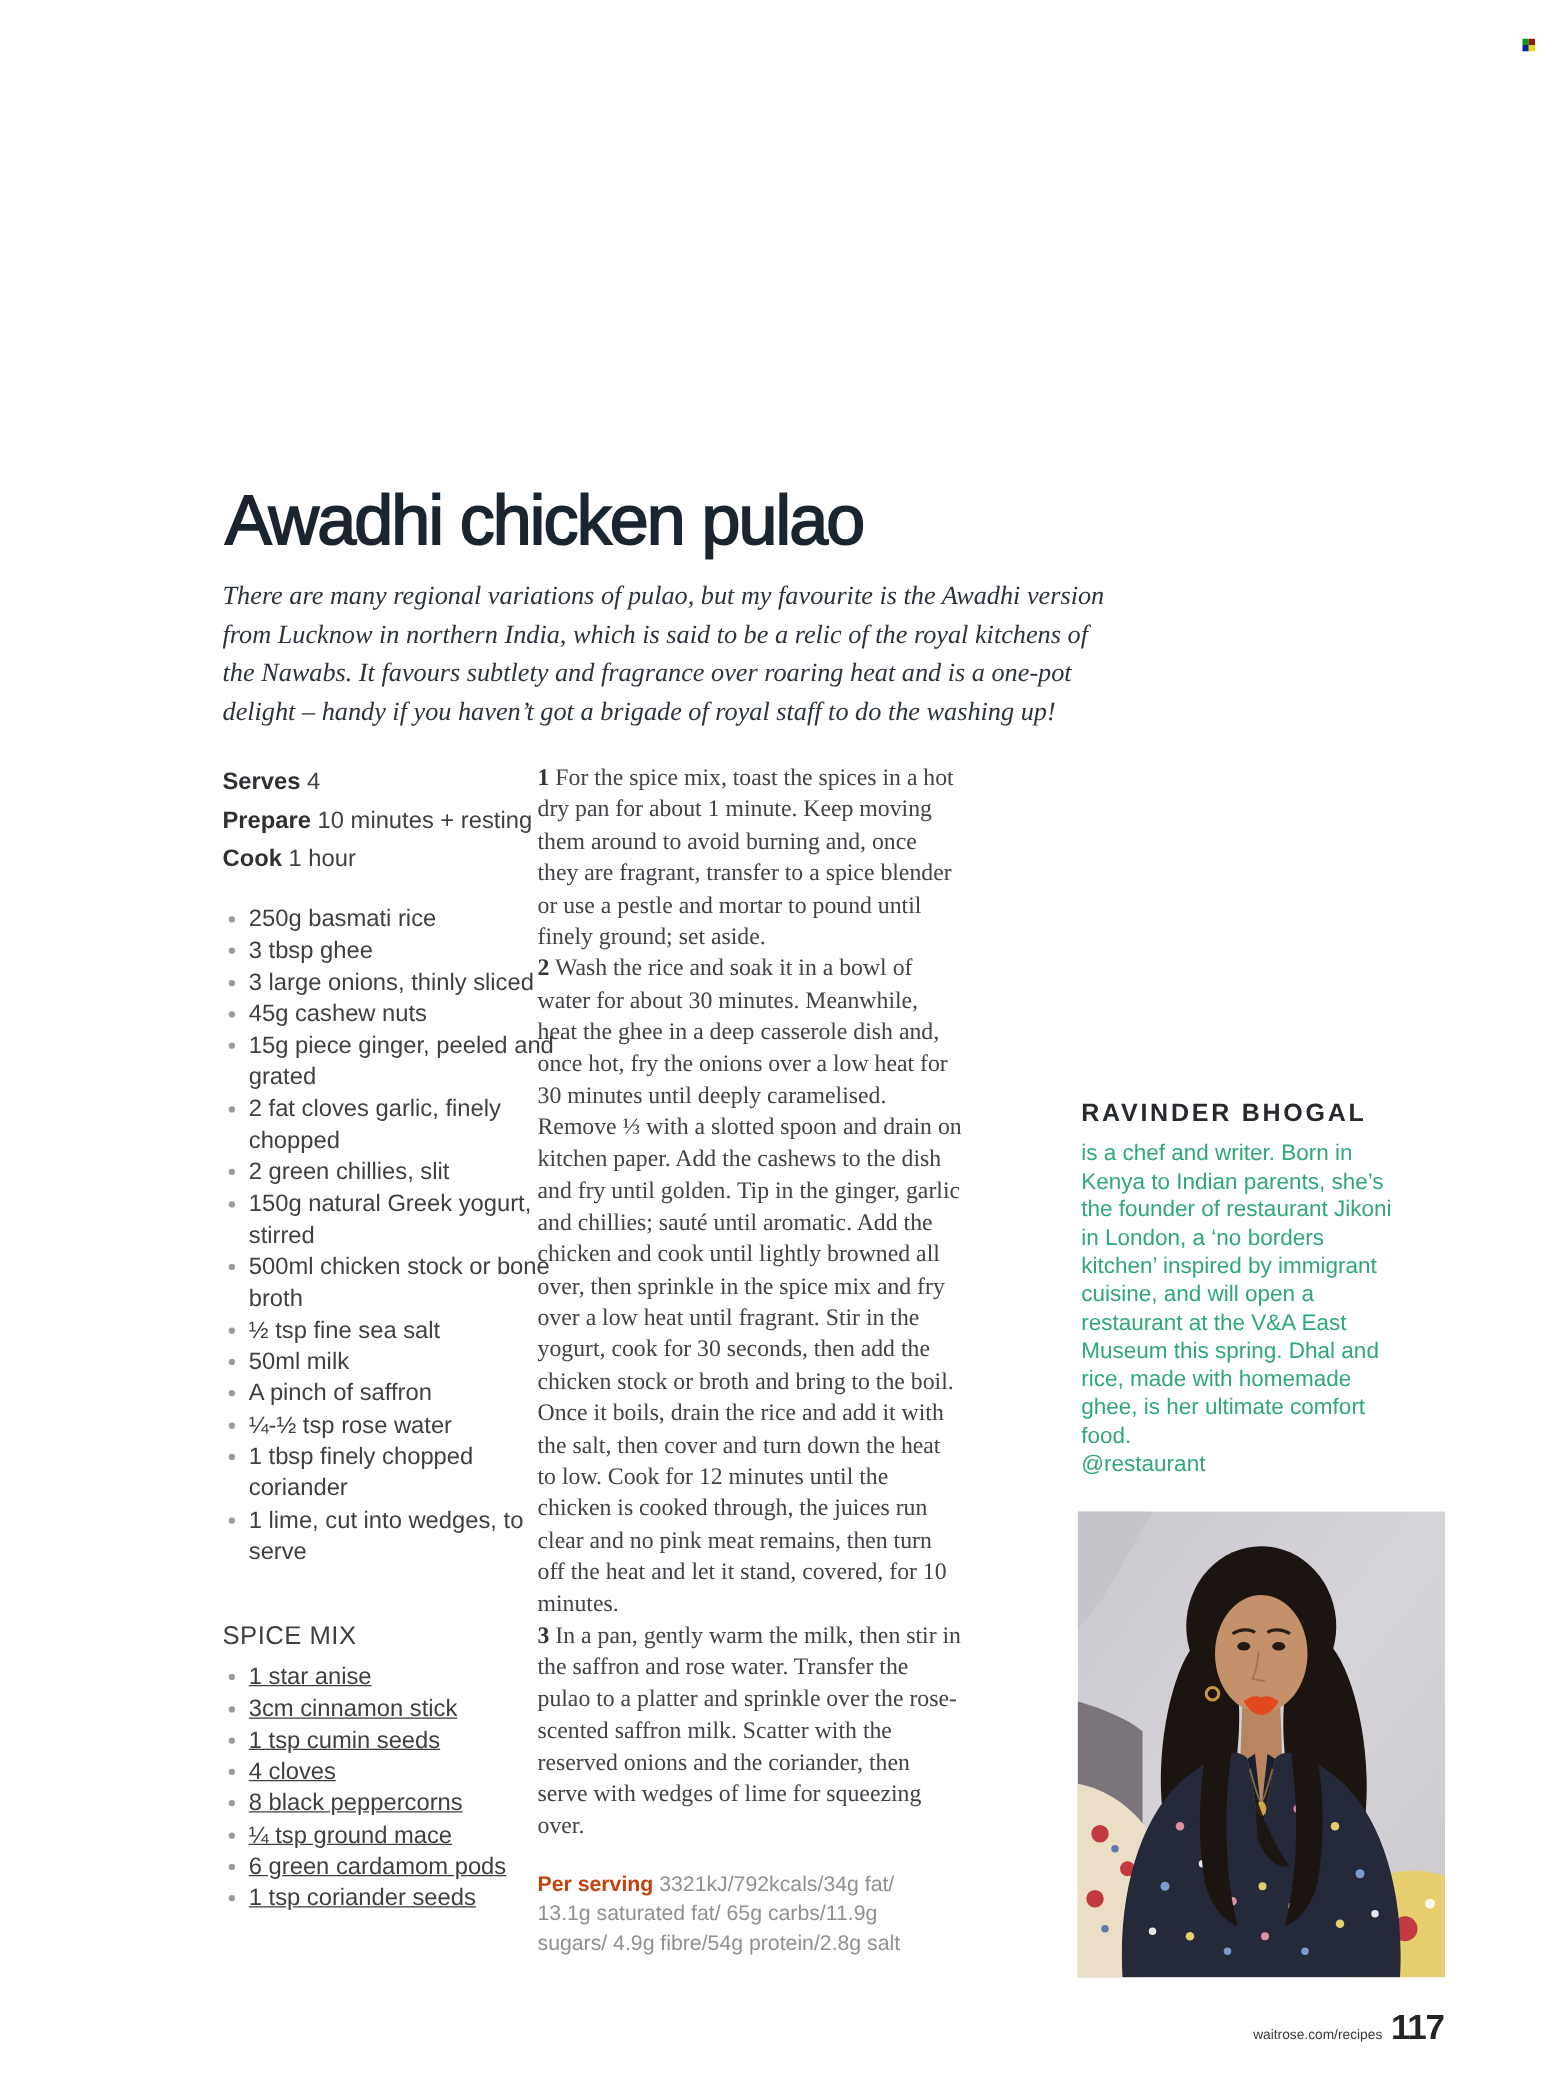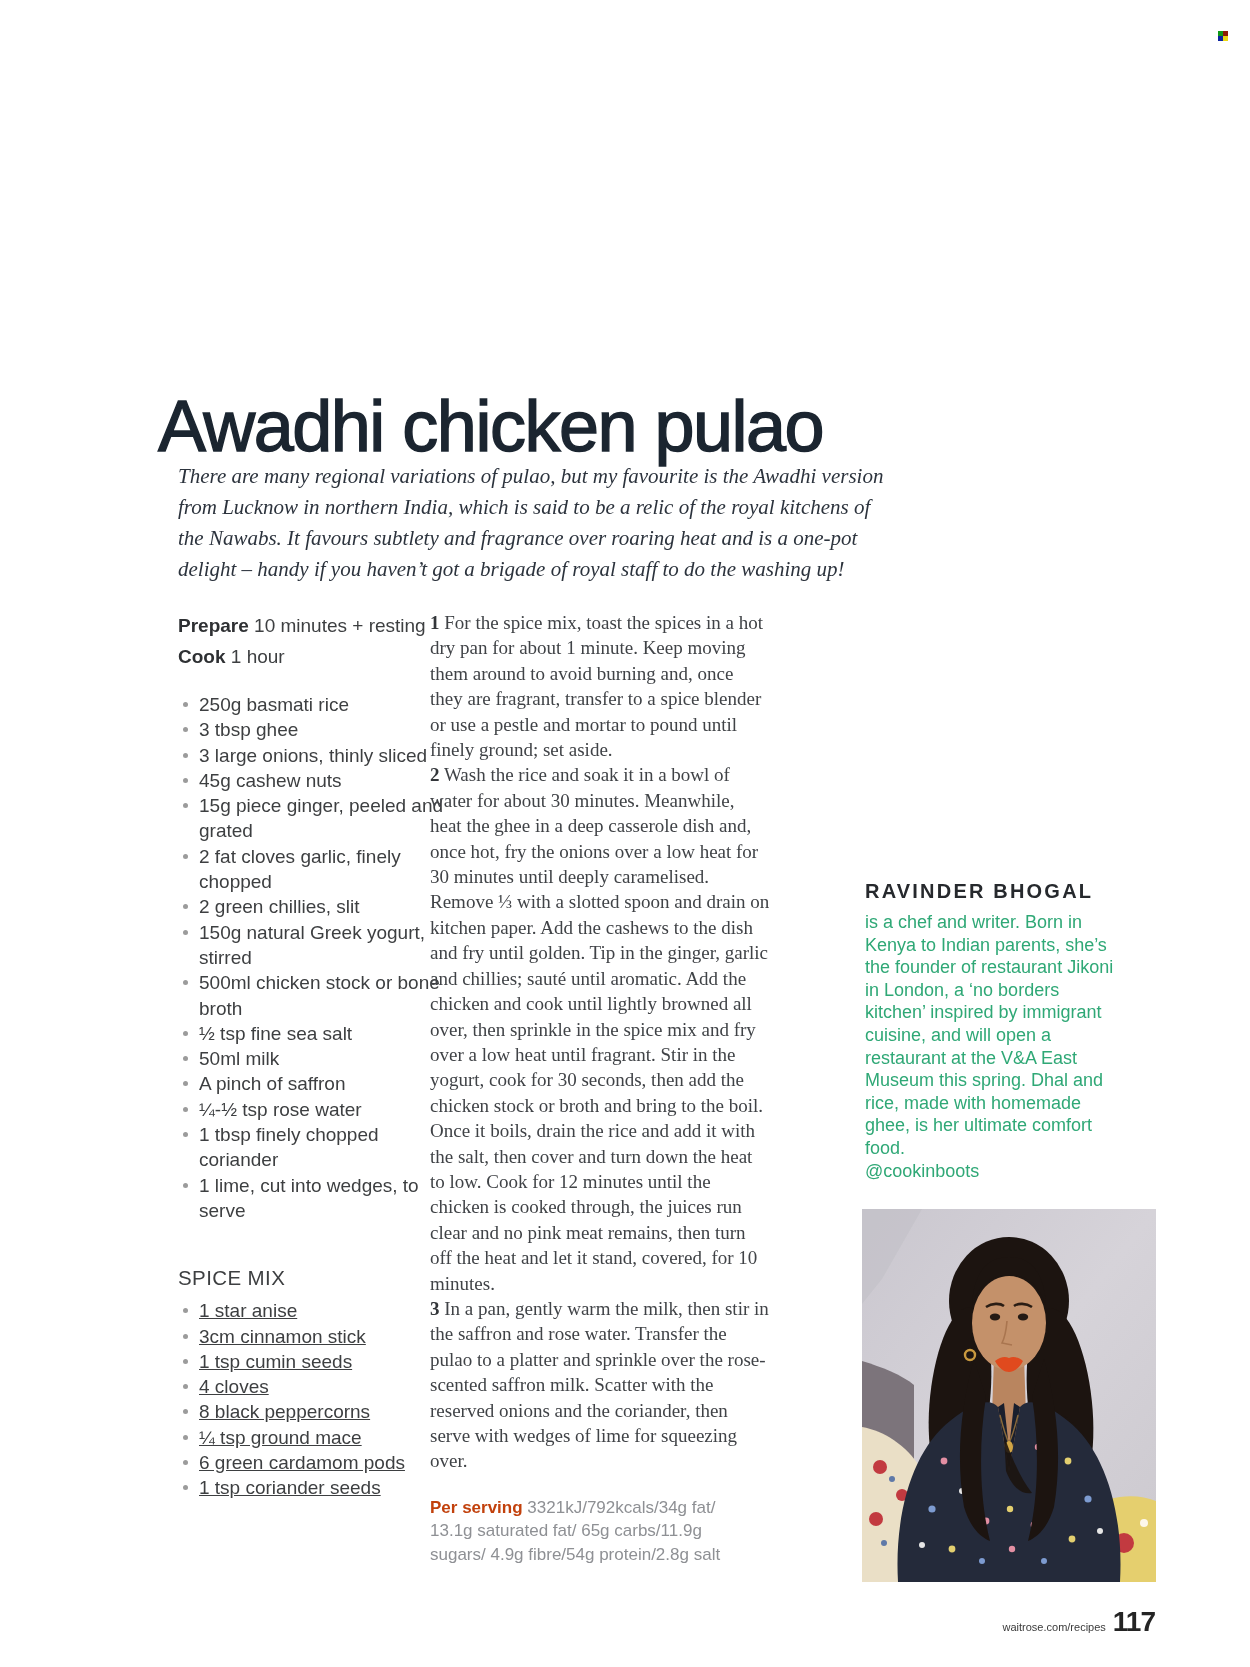--- a/index.html
+++ b/index.html
@@ -5,22 +5,22 @@
   html,body{margin:0;padding:0;background:#ffffff;}
   .page{position:relative;width:1250px;height:1667px;background:#ffffff;
         font-family:"Liberation Sans",sans-serif;overflow:hidden;}
 
   
   .regmark{position:absolute;left:1218px;top:31px;width:10px;height:10px;
            display:grid;grid-template-columns:1fr 1fr;grid-template-rows:1fr 1fr;}
   .regmark span{display:block;}
 
   
-  .title{position:absolute;left:158px;top:330px;width:900px;
-         font-size:72px;line-height:96px;letter-spacing:-1.5px;color:#1b2530;
+  .title{position:absolute;left:180px;top:330px;width:900px;
+         font-size:56px;line-height:96px;letter-spacing:-1.5px;color:#1b2530;
          font-weight:normal;-webkit-text-stroke:1.4px #1b2530;}
   .intro{position:absolute;left:178px;top:440px;width:712px;
          font-family:"Liberation Serif",serif;font-style:italic;
          font-size:21px;line-height:31px;color:#2c333d;}
 
   
   .col1{position:absolute;left:178px;top:610px;width:280px;
         font-size:19px;color:#3d3f41;}
   .meta{line-height:31px;}
   .meta b{color:#2e3033;}
@@ -66,20 +66,21 @@
     <span style="background: rgb(11, 35, 160);"></span>
     <span style="background: rgb(234, 214, 19);"></span>
   </div>
 
   <h1 class="title">Awadhi chicken pulao</h1>
 
   <p class="intro">There are many regional variations of pulao, but my favourite is the Awadhi version from Lucknow in northern India, which is said to be a relic of the royal kitchens of the Nawabs. It favours subtlety and fragrance over roaring heat and is a one-pot delight – handy if you haven’t got a brigade of royal staff to do the washing up!</p>
 
   <div class="col1">
     <div class="meta">
+      <div><b>Serves</b> <span>4</span></div>
       <div><b>Prepare</b> <span>10 minutes + resting</span></div>
       <div><b>Cook</b> <span>1 hour</span></div>
     </div>
     <ul class="blist">
         <li>250g basmati rice</li>
         <li>3 tbsp ghee</li>
         <li>3 large onions, thinly sliced</li>
         <li>45g cashew nuts</li>
         <li>15g piece ginger, peeled and grated</li>
         <li>2 fat cloves garlic, finely chopped</li>
@@ -114,21 +115,21 @@
       </div>
     <div class="per-serving">
       <b>Per serving</b>
       <span>3321kJ/792kcals/34g fat/ 13.1g saturated fat/ 65g carbs/11.9g sugars/ 4.9g fibre/54g protein/2.8g salt</span>
     </div>
   </div>
 
   <div class="col3">
     <div class="contrib-name">RAVINDER BHOGAL</div>
     <div class="contrib-bio">is a chef and writer. Born in Kenya to Indian parents, she’s the founder of restaurant Jikoni in London, a ‘no borders kitchen’ inspired by immigrant cuisine, and will open a restaurant at the V&amp;A East Museum this spring. Dhal and rice, made with homemade ghee, is her ultimate comfort food.</div>
-    <div class="contrib-handle">@cookinboots</div>
+    <div class="contrib-handle">@restaurant</div>
   </div>
 
   <div class="photo">
     <svg width="294" height="373" viewBox="0 0 294 373" xmlns="http://www.w3.org/2000/svg">
       <defs>
         <linearGradient id="wall" x1="0" y1="0" x2="1" y2="1">
           <stop offset="0" stop-color="#cac7cf"></stop>
             <stop offset=".5" stop-color="#d6d3d9"></stop>
             <stop offset="1" stop-color="#ccc9cf"></stop>
         </linearGradient>

